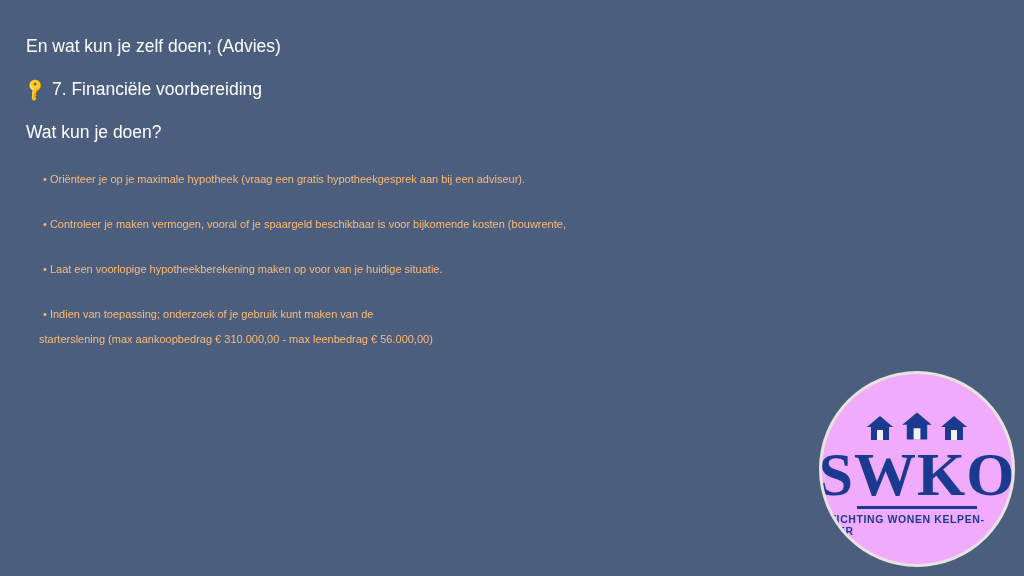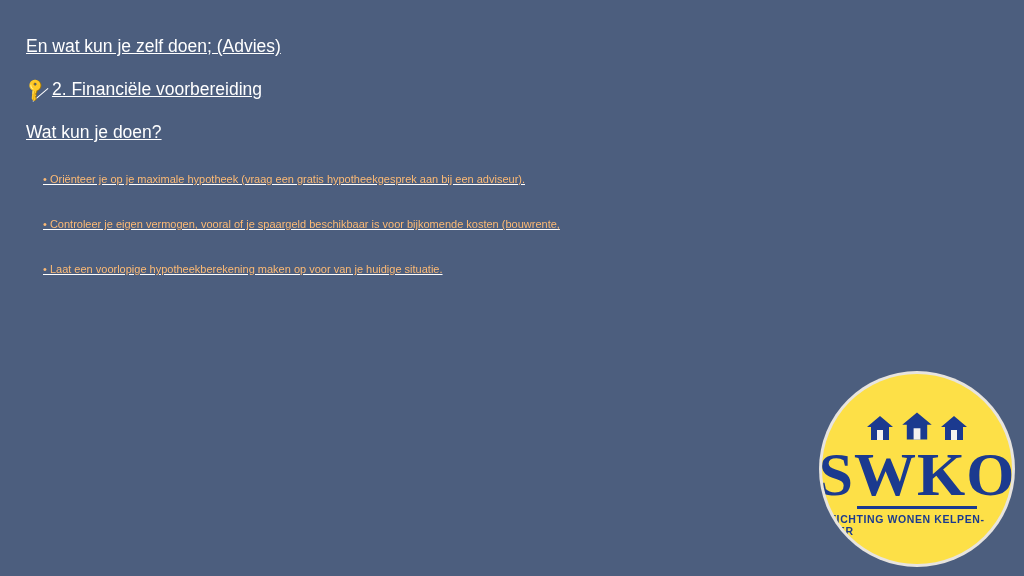--- a/index.html
+++ b/index.html
@@ -18,21 +18,20 @@
     position: absolute;
     inset: 0;
     background: #4c5e7e;
   }
   .content {
     position: absolute;
     left: 26px;
     top: 34px;
     right: 0;
     color: #ffffff;
-    text-decoration: underline;
   }
   .line {
     font-size: 17.5px;
     line-height: 25px;
     color: #ffffff;
     white-space: nowrap;
   }
   .para {
     margin-bottom: 18px;
   }
@@ -62,21 +61,21 @@
     display: block;
     margin-left: -4px;
   }
   .logo {
     position: absolute;
     right: 12px;
     bottom: 12px;
     width: 190px;
     height: 190px;
     border-radius: 50%;
-    background: #fde047;
+    background: #f0abfc;
     box-shadow: 0 0 0 3px #e7e4df;
     display: flex;
     flex-direction: column;
     align-items: center;
     justify-content: center;
     overflow: hidden;
   }
   .logo-houses {
     display: flex;
     align-items: flex-end;
@@ -111,35 +110,39 @@
 <body>
 
 <div class="slide">
   <div class="content">
 
     <div class="line para">En wat kun je zelf doen; (Advies)</div>
 
     <div class="para">
       <div class="heading-row">
         <span class="key-icon">🔑</span>
-        <span class="line">2. Financiële voorbereiding</span>
+        <span class="line">7. Financiële voorbereiding</span>
       </div>
     </div>
 
     <div class="line para">Wat kun je doen?</div>
 
     <div class="bullets">
       <div class="bullet">
         <span>• Oriënteer je op je maximale hypotheek (vraag een gratis hypotheekgesprek aan bij een adviseur).</span>
       </div>
       <div class="bullet">
-        <span>• Controleer je eigen vermogen, vooral of je spaargeld beschikbaar is voor bijkomende kosten (bouwrente,</span>
+        <span>• Controleer je maken vermogen, vooral of je spaargeld beschikbaar is voor bijkomende kosten (bouwrente,</span>
       </div>
       <div class="bullet">
         <span>• Laat een voorlopige hypotheekberekening maken op voor van je huidige situatie.</span>
+      </div>
+      <div class="bullet">
+        <span>• Indien van toepassing; onderzoek of je gebruik kunt maken van de</span>
+        <span class="sub">starterslening (max aankoopbedrag € 310.000,00 - max leenbedrag € 56.000,00)</span>
       </div>
     </div>
 
   </div>
 
   <div class="logo">
     <div class="logo-houses">
       <svg width="30" height="30" viewBox="0 0 30 30">
         <polygon points="15,3 28,14 24,14 24,27 6,27 6,14 2,14" fill="#1b3a8f"></polygon>
         <rect x="12" y="17" width="6" height="10" fill="#f4f2ef"></rect>

